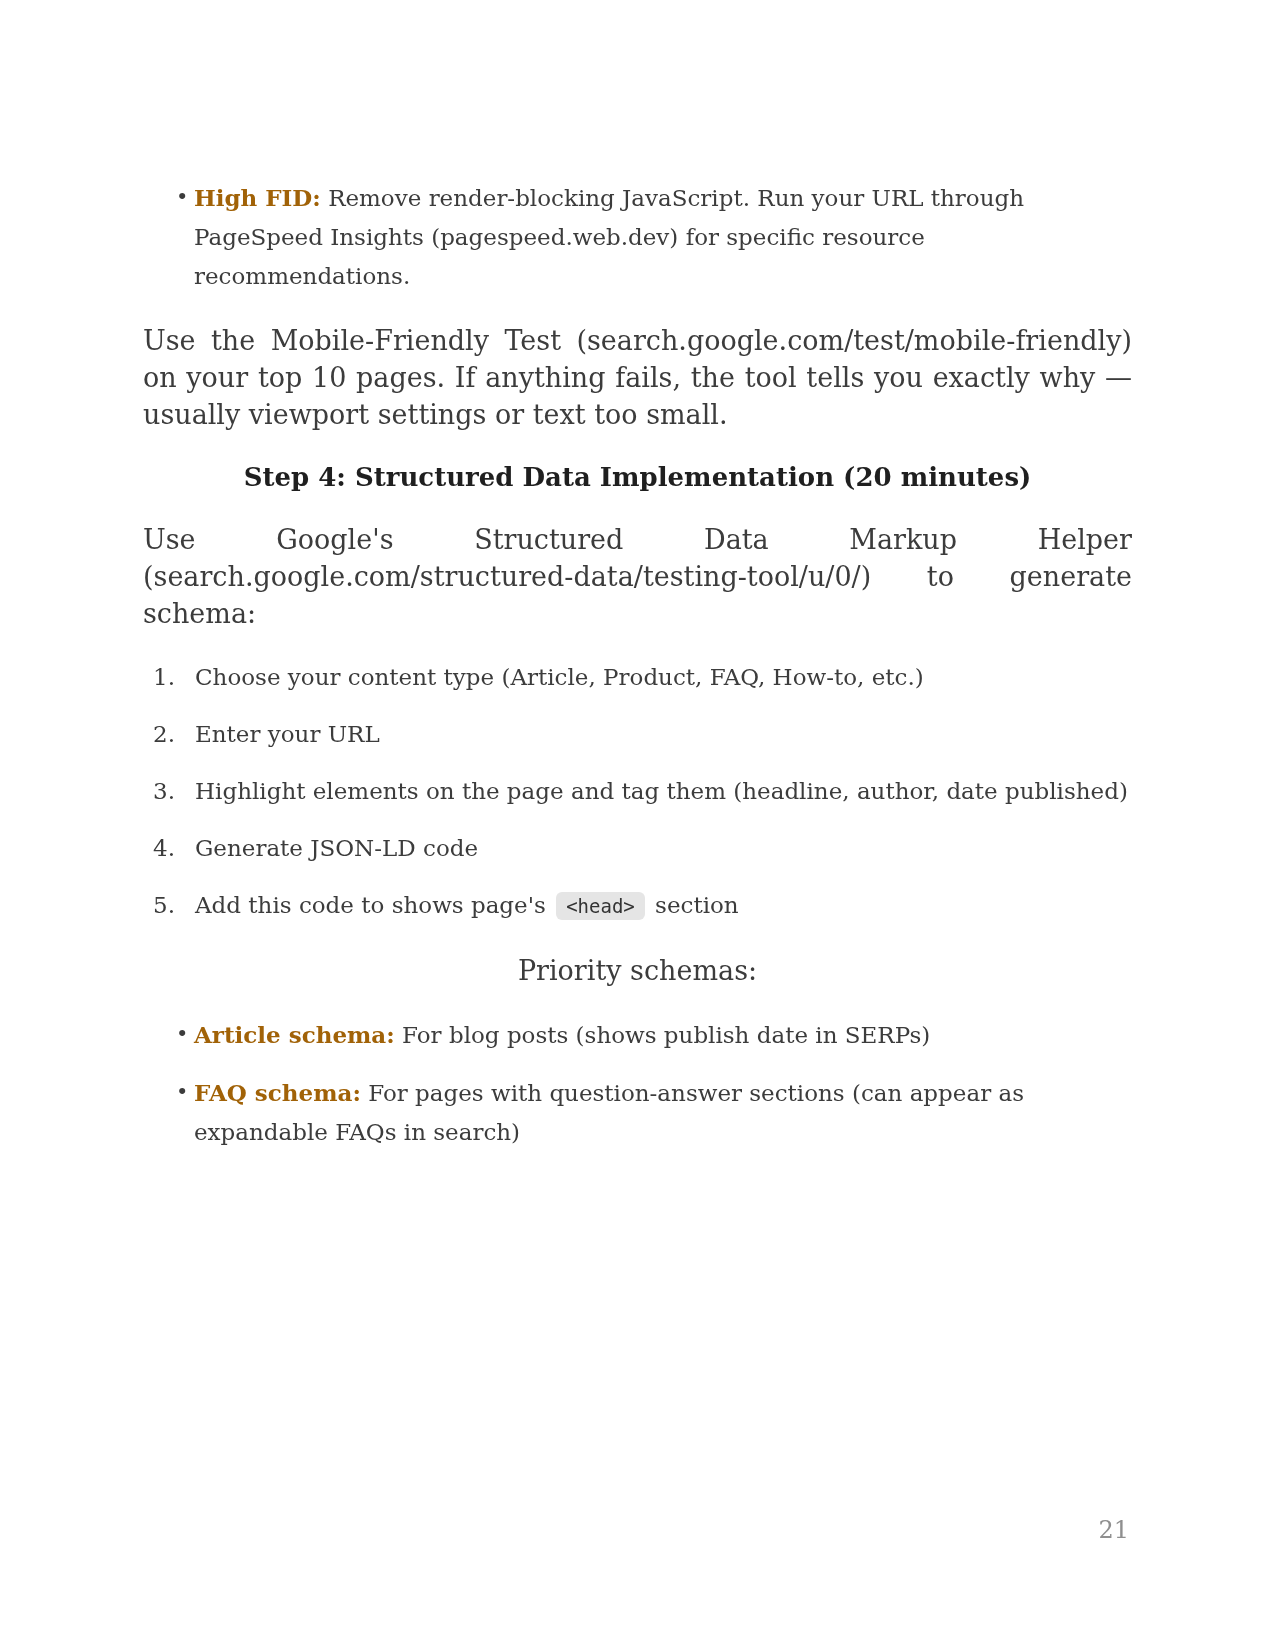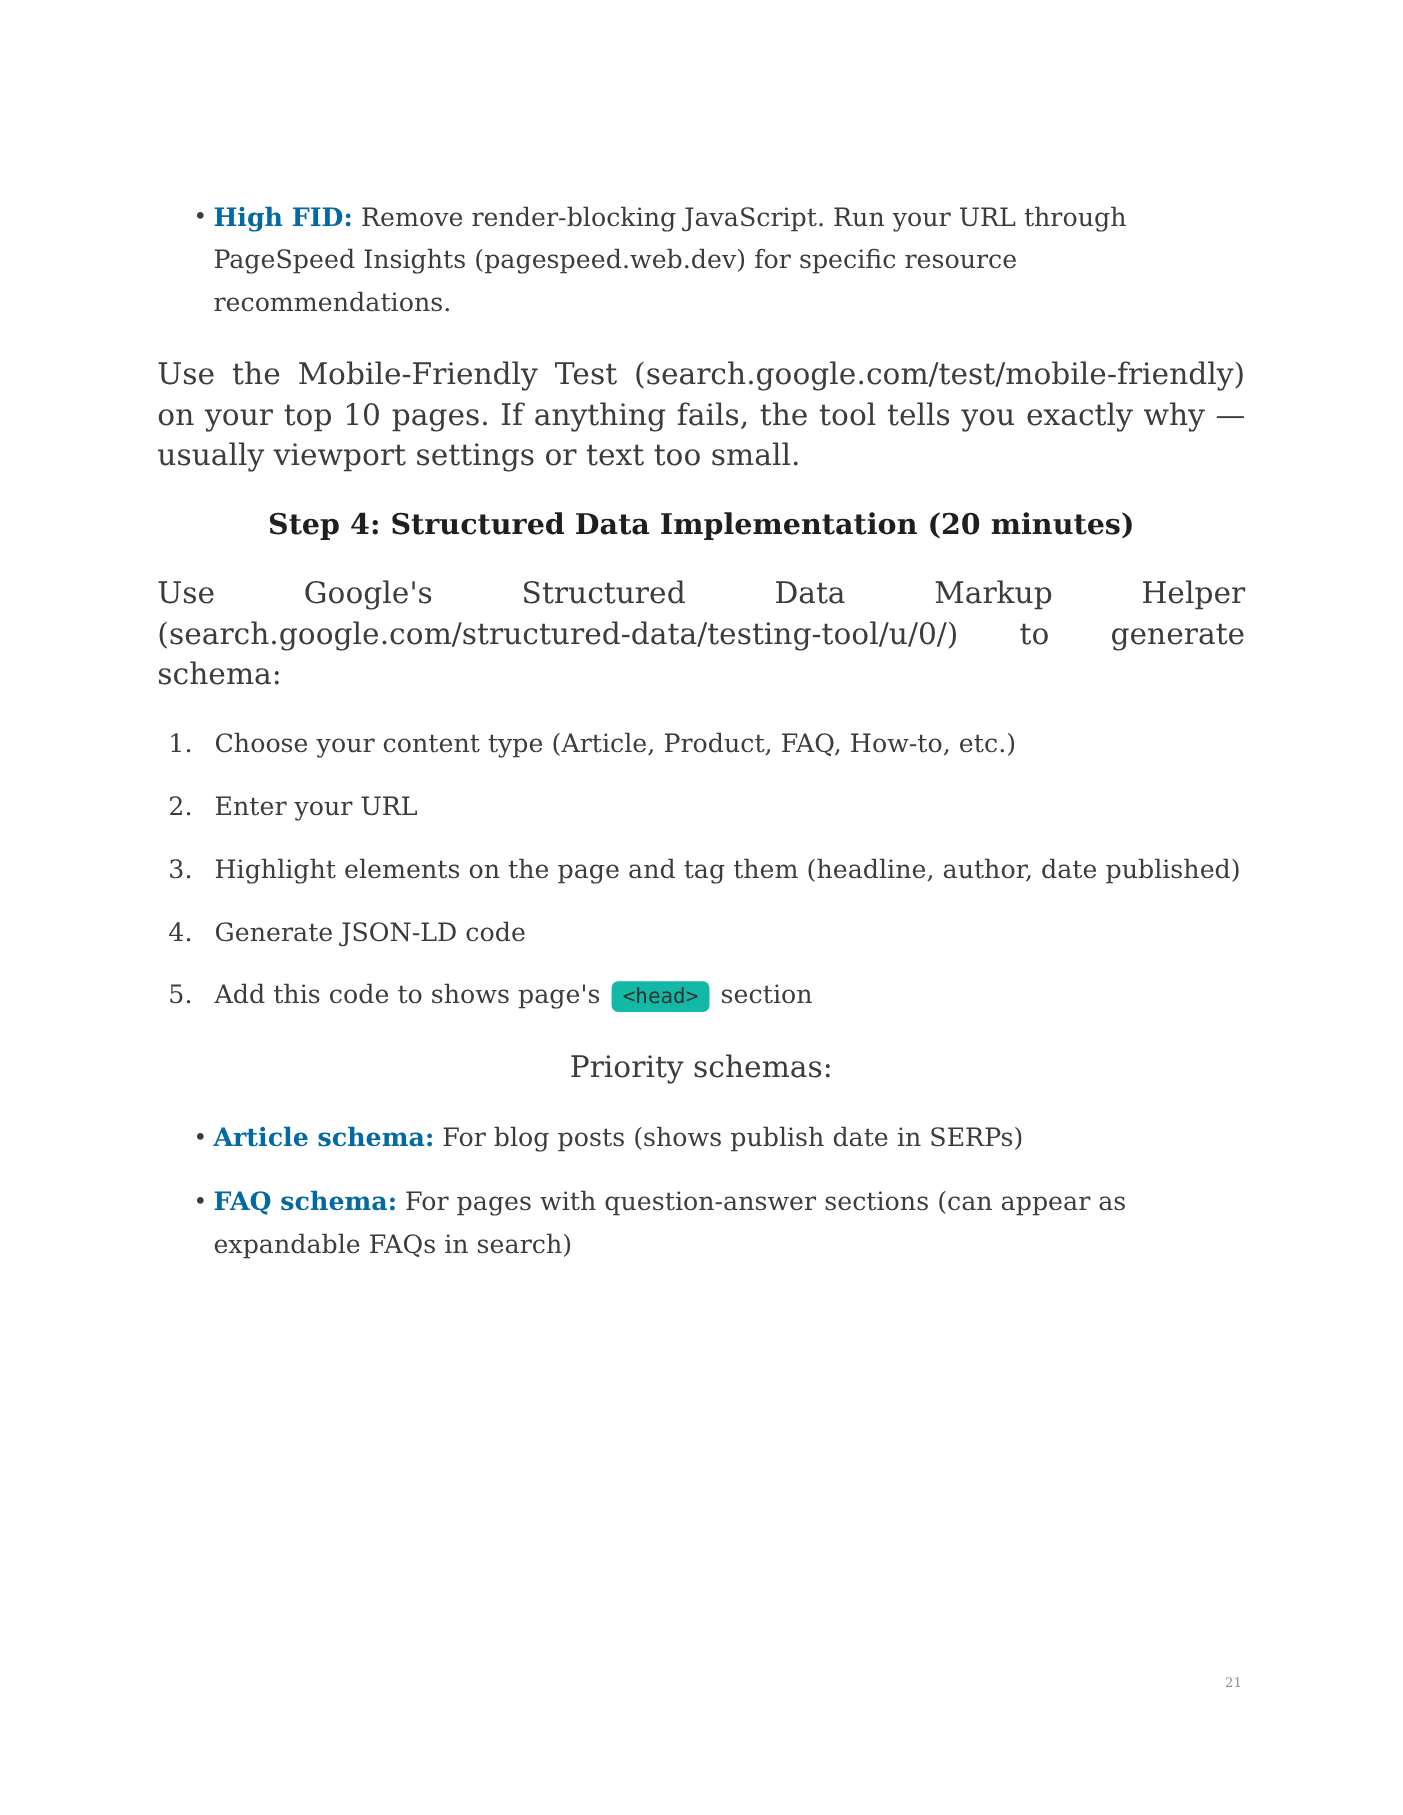--- a/index.html
+++ b/index.html
@@ -69,38 +69,38 @@
 
   .step-num {
     flex: 0 0 32px;
     text-align: right;
     margin-right: 20px;
     color: #3c3c3c;
   }
 
   .step-item .content { flex: 1; text-align: left; }
 
-  strong.term-label { color: #0369a1; font-weight: bold; }
+  strong.term-label { color: #a16207; font-weight: bold; }
 
   code.code-chip {
     font-family: "DejaVu Sans Mono", "Liberation Mono", monospace;
     font-size: 19px;
-    background: #14b8a6;
+    background: #e5e5e5;
     color: #333333;
     border-radius: 6px;
     padding: 3px 10px;
     margin: 0 3px;
     white-space: nowrap;
   }
 
   .page-number {
     position: absolute;
     top: 1516px;
     right: 146px;
-    font-size: 12px;
+    font-size: 24px;
     line-height: 28px;
     color: #8f8f8f;
   }
 </style>
 </head>
 <body>
 
 <div class="page">
 
   <div class="bullet-list">

